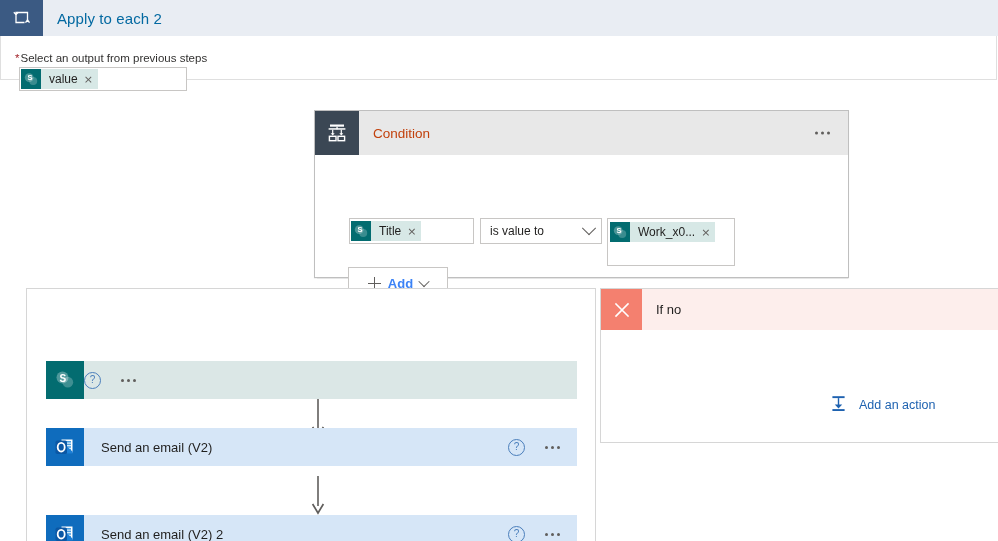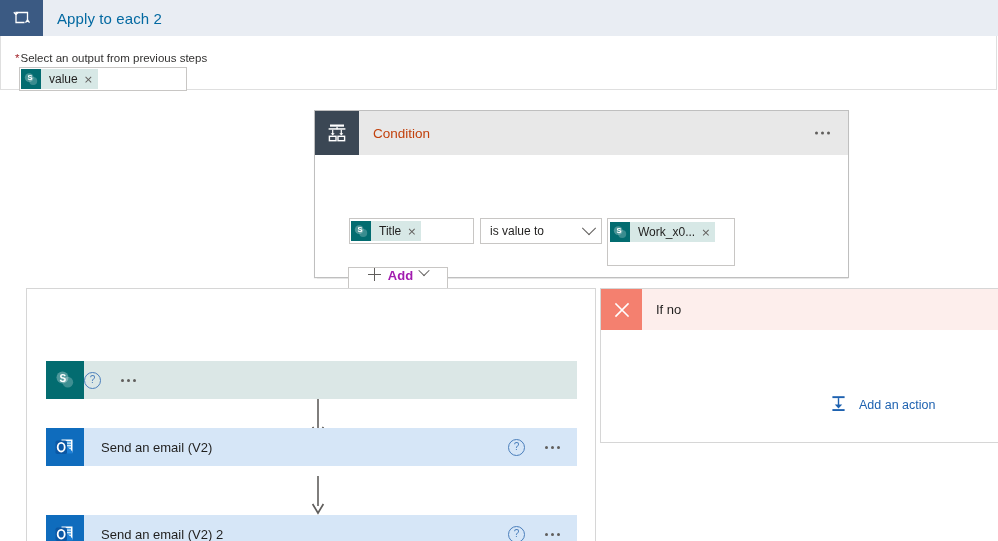--- a/index.html
+++ b/index.html
@@ -39,21 +39,21 @@
     font-size: 15px;
     color: #0369a1;
     letter-spacing: .1px;
   }
 
   
   #apply-body {
     position: absolute;
     left: 0; top: 36px;
     width: 997px;
-    height: 54px;
+    height: 44px;
     background: #ffffff;
     border-left: 1px solid #dfdfdf;
     border-right: 1px solid #dfdfdf;
     border-bottom: 1px solid #dfdfdf;
     box-sizing: border-box;
   }
   #output-label {
     position: absolute;
     left: 14px; top: 16px;
     font-size: 11.5px;
@@ -198,26 +198,26 @@
   }
 
   #add-button {
     position: absolute;
     left: 33px; top: 112px;
     width: 100px; height: 32px;
     border: 1px solid #c8c6c4;
     background: #fff;
     box-sizing: border-box;
     display: flex;
-    align-items: flex-start;
+    align-items: center;
     justify-content: center;
     gap: 7px;
     font-size: 13px;
     font-weight: bold;
-    color: #a21caf;
+    color: #3b82f6;
     cursor: pointer;
   }
   #add-button .plus {
     position: relative;
     width: 13px; height: 13px;
     flex: none;
   }
   #add-button .plus:before, #add-button .plus:after {
     content: "";
     position: absolute;

